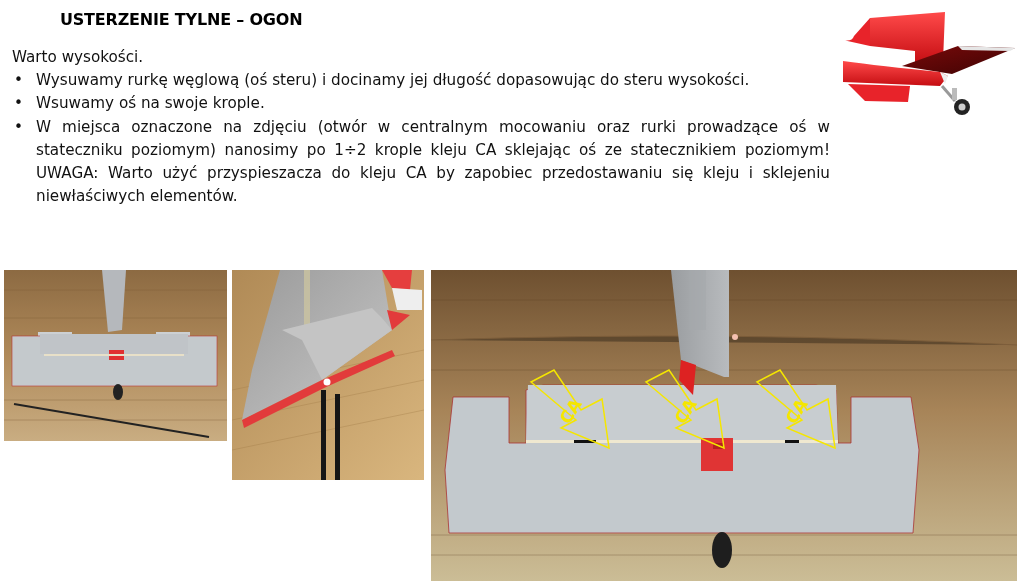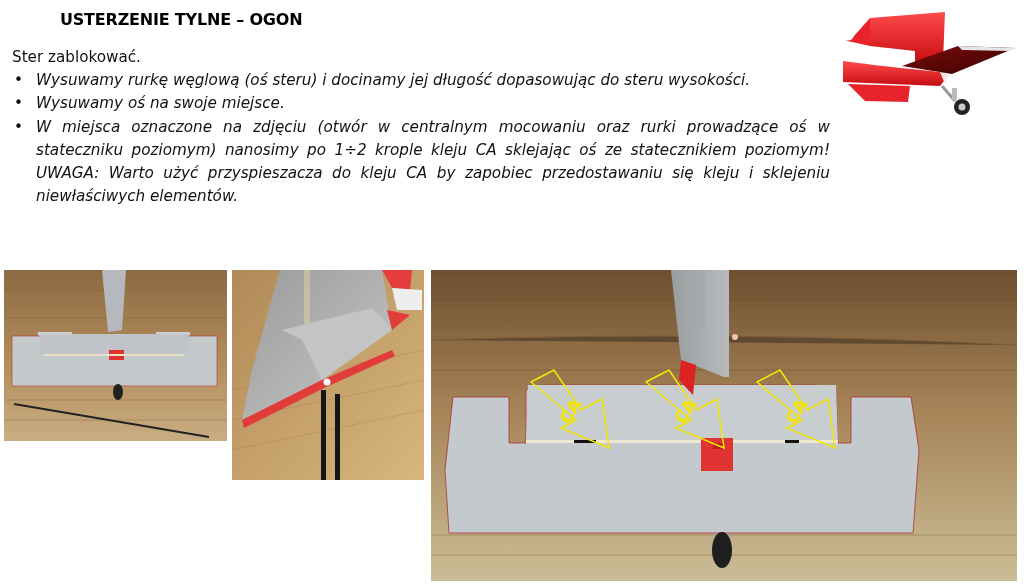--- a/index.html
+++ b/index.html
@@ -2,36 +2,36 @@
 <html><head>
 <meta charset="utf-8">
 <style>
   html, body { margin:0; padding:0; background:#ffffff; }
   body { width:1024px; height:587px; position:relative; overflow:hidden; font-family:"Liberation Sans", sans-serif; color:#111; }
   .title { position:absolute; left:52px; top:10px; font-family:"DejaVu Sans", sans-serif; font-weight:bold; font-size:16px; letter-spacing:-0.2px; color:#000;margin-left:8px; }
   .body-text { position:absolute; left:12px; top:46px; width:818px; font-family:"DejaVu Sans", sans-serif; font-size:15.2px; line-height:23.2px; color:#111; }
   .body-text p { margin:0; }
   .justify { text-align:justify; text-align-last:left; }
   ul.bullets { list-style:none; margin:0; padding:0; }
-  ul.bullets li { position:relative; padding-left:24px;font-style:italic; }
+  ul.bullets li { position:relative; padding-left:24px; }
   ul.bullets li::before { content:"•"; position:absolute; left:2px; top:0; }
   .photo { position:absolute; overflow:hidden; }
   .photo svg { display:block; }
   .thumb { position:absolute; left:840px; top:6px; width:178px; height:112px; }
 </style>
 </head>
 <body>
 
 <div class="title">USTERZENIE TYLNE – OGON</div>
 
 <div class="body-text">
-  <p>Ster zablokować.</p>
+  <p>Warto wysokości.</p>
   <ul class="bullets">
     <li>Wysuwamy rurkę węglową (oś steru) i docinamy jej długość dopasowując do steru wysokości.</li>
-    <li>Wysuwamy oś na swoje miejsce.</li>
+    <li>Wsuwamy oś na swoje krople.</li>
     <li class="justify">W miejsca oznaczone na zdjęciu (otwór w centralnym mocowaniu oraz rurki prowadzące oś w stateczniku poziomym) nanosimy po 1÷2 krople kleju CA sklejając oś ze statecznikiem poziomym! UWAGA: Warto użyć przyspieszacza do kleju CA by zapobiec przedostawaniu się kleju i sklejeniu niewłaściwych elementów.</li>
   </ul>
 </div>
 
 <div class="thumb">
   <svg width="178" height="112" viewBox="0 0 178 112">
     <defs>
       <linearGradient id="redg" x1="0" y1="0" x2="0" y2="1">
         <stop offset="0" stop-color="#ff4a4a"></stop>
           <stop offset="1" stop-color="#c50d12"></stop>

